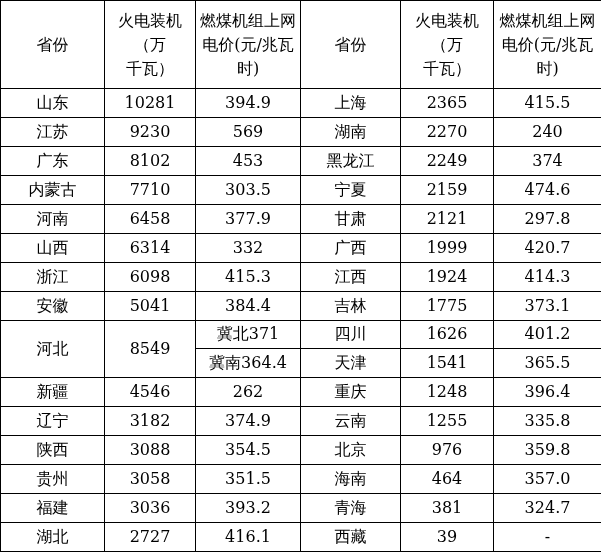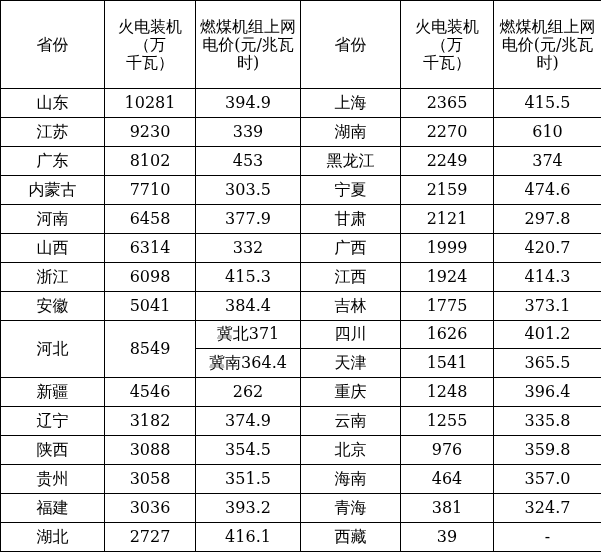--- a/index.html
+++ b/index.html
@@ -28,21 +28,21 @@
     text-align: center;
     vertical-align: middle;
     font-weight: normal;
     padding: 0 2px;
     overflow: hidden;
   }
   thead tr { height: 88px; }
   tbody tr { height: 23px; }
   thead th {
     white-space: pre-line;
-    line-height: 18px;
+    line-height: 24px;
   }
   tbody td {
     line-height: 20px;
   }
 </style>
 </head>
 <body>
 
 <div class="table-wrap">
   <table class="power-table">
@@ -75,24 +75,24 @@
           <td>山东</td>
           <td>10281</td>
           <td>394.9</td>
           <td>上海</td>
           <td>2365</td>
           <td>415.5</td>
         </tr>
         <tr>
           <td>江苏</td>
           <td>9230</td>
-          <td>339</td>
+          <td>569</td>
           <td>湖南</td>
           <td>2270</td>
-          <td>610</td>
+          <td>240</td>
         </tr>
         <tr>
           <td>广东</td>
           <td>8102</td>
           <td>453</td>
           <td>黑龙江</td>
           <td>2249</td>
           <td>374</td>
         </tr>
         <tr>

